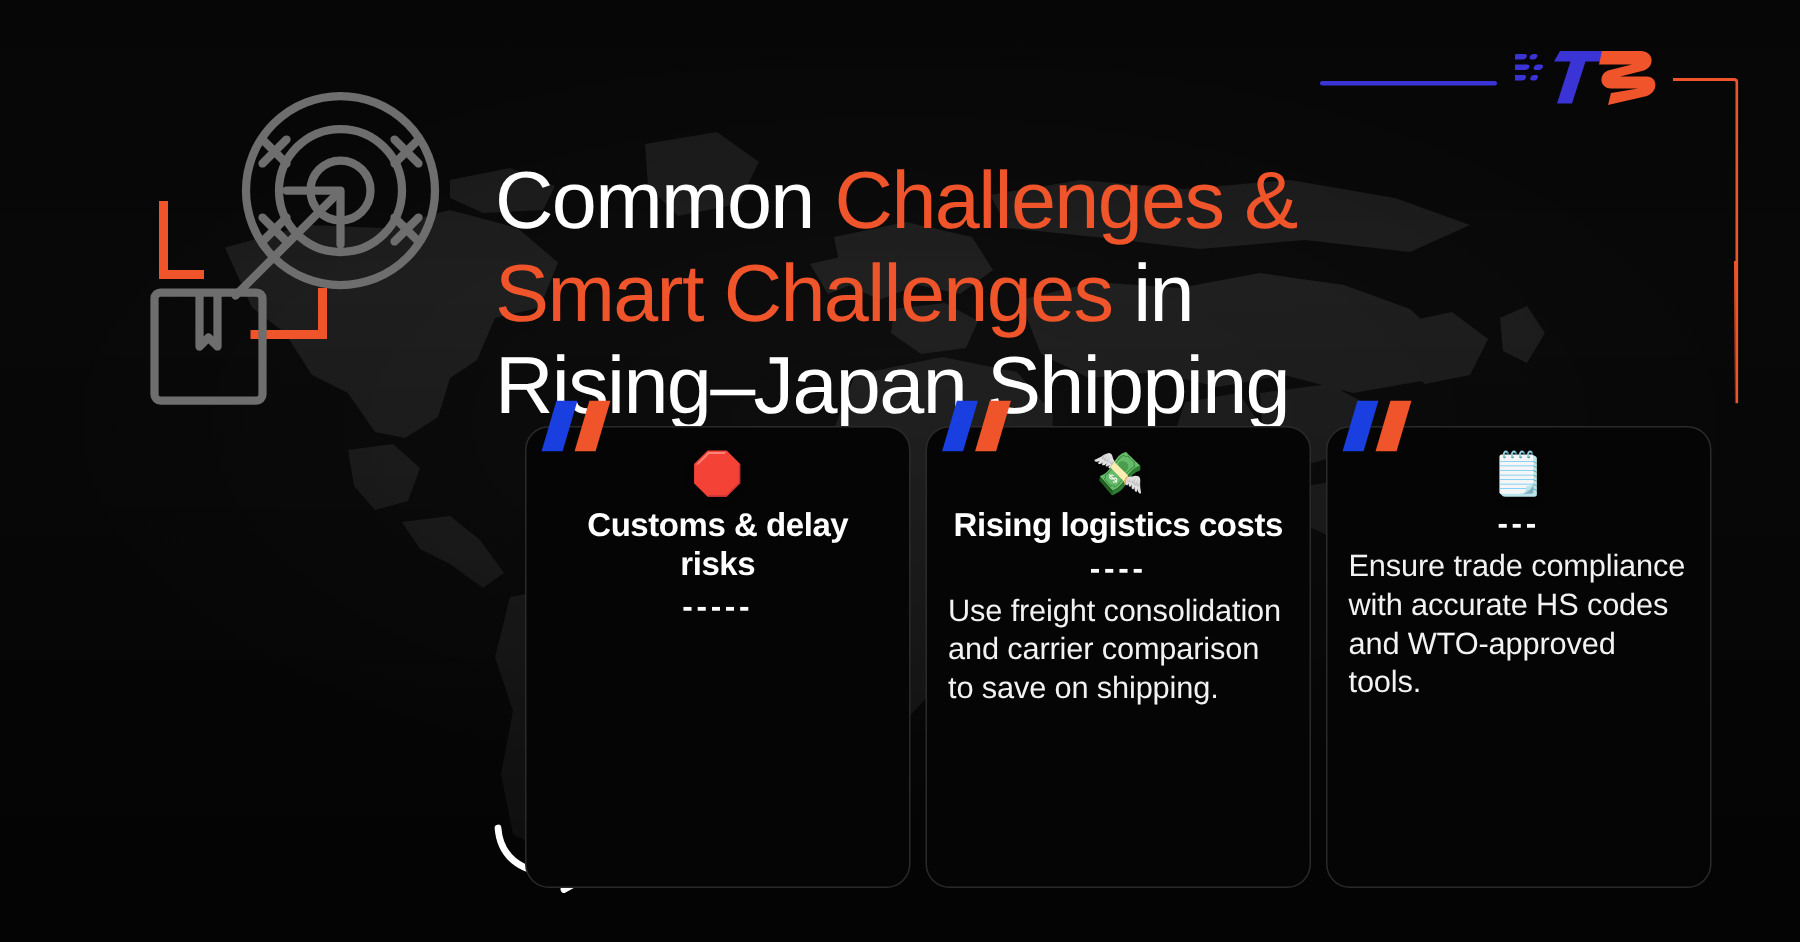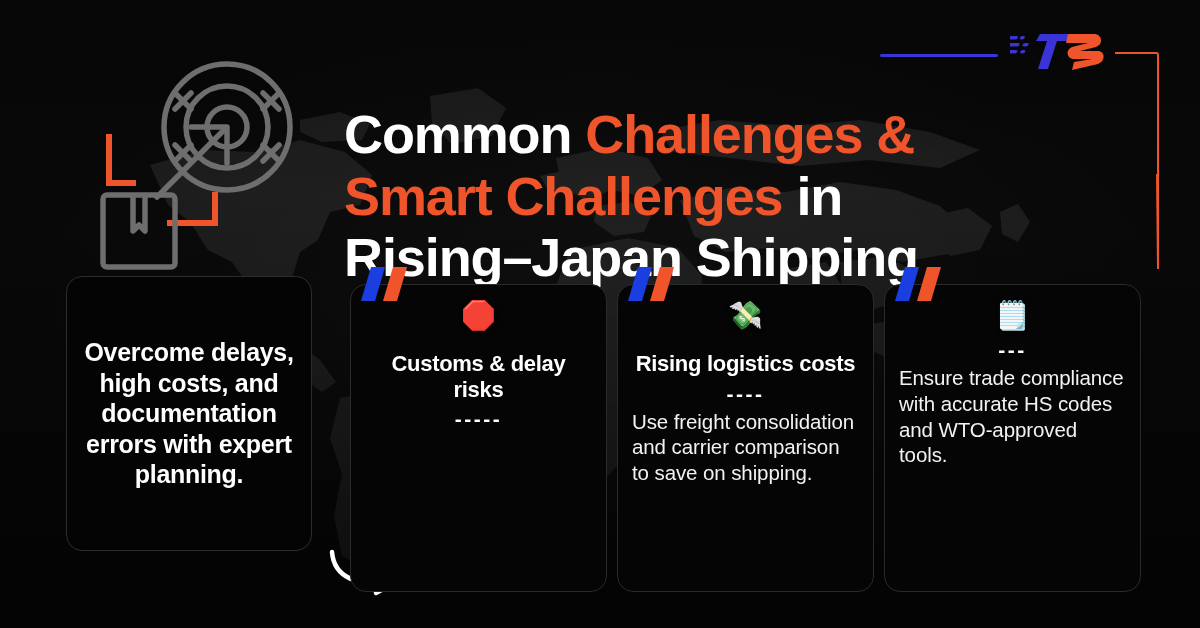--- a/index.html
+++ b/index.html
@@ -65,25 +65,25 @@
   
   .hero-icon {
     position: absolute;
     left: 95px; top: 55px;
     width: 220px; height: 225px;
   }
 
   
   .headline {
     position: absolute;
-    left: 344px; top: 68px;
+    left: 330px; top: 68px;
     width: 660px;
     font-size: 54px;
     line-height: 1.14;
-    font-weight: 700;
+    font-weight: 400;
     letter-spacing: -1.1px;
     color: #ffffff;
   }
   .headline .accent { color: #f0542a; }
 
   
   .cards {
     position: absolute;
     left: 66px; top: 276px;
     width: 1072px; height: 320px;
@@ -145,21 +145,21 @@
   .card-emoji {
     font-size: 28px;
     line-height: 1;
     height: 34px;
     display: flex;
     align-items: center;
     justify-content: center;
     filter: drop-shadow(0 1px 2px rgba(0,0,0,0.6));
   }
   .card-title {
-    margin-top: 18px;
+    margin-top: 4px;
     font-size: 22px;
     line-height: 1.16;
     font-weight: 800;
     color: #ffffff;
     text-align: center;
     letter-spacing: -0.3px;
   }
   .card-divider {
     margin: 6px 0 6px;
     font-size: 21px;
@@ -274,23 +274,20 @@
   </svg>
 
   <h1 class="headline">
     <span>Common </span><span class="accent">Challenges &amp;</span><br>
     <span class="accent">Smart Challenges</span><span> in</span><br>
     <span>Rising–Japan Shipping</span>
   </h1>
 
   <div class="cards">
 
-    <div class="intro-card">
-      <div class="intro-text">Overcome delays, high costs, and documentation errors with expert planning.</div>
-    </div>
 
     <svg class="curve-arrow" viewBox="0 0 86 72" aria-hidden="true">
       <path d="M4 20 C6 46 30 54 62 51" fill="none" stroke="#ffffff" stroke-width="4.5" stroke-linecap="round"></path>
       <path d="M49 39 L66 51 L48 61" fill="none" stroke="#ffffff" stroke-width="4.5" stroke-linecap="round" stroke-linejoin="round"></path>
     </svg>
 
     <div class="card c1">
       <svg class="card-badge" viewBox="0 0 54 34" aria-hidden="true">
         <path d="M12 0 L26 0 L16 34 L2 34 Z" fill="#1a3fe0"></path>
         <path d="M34 0 L48 0 L38 34 L24 34 Z" fill="#f0542a"></path>

